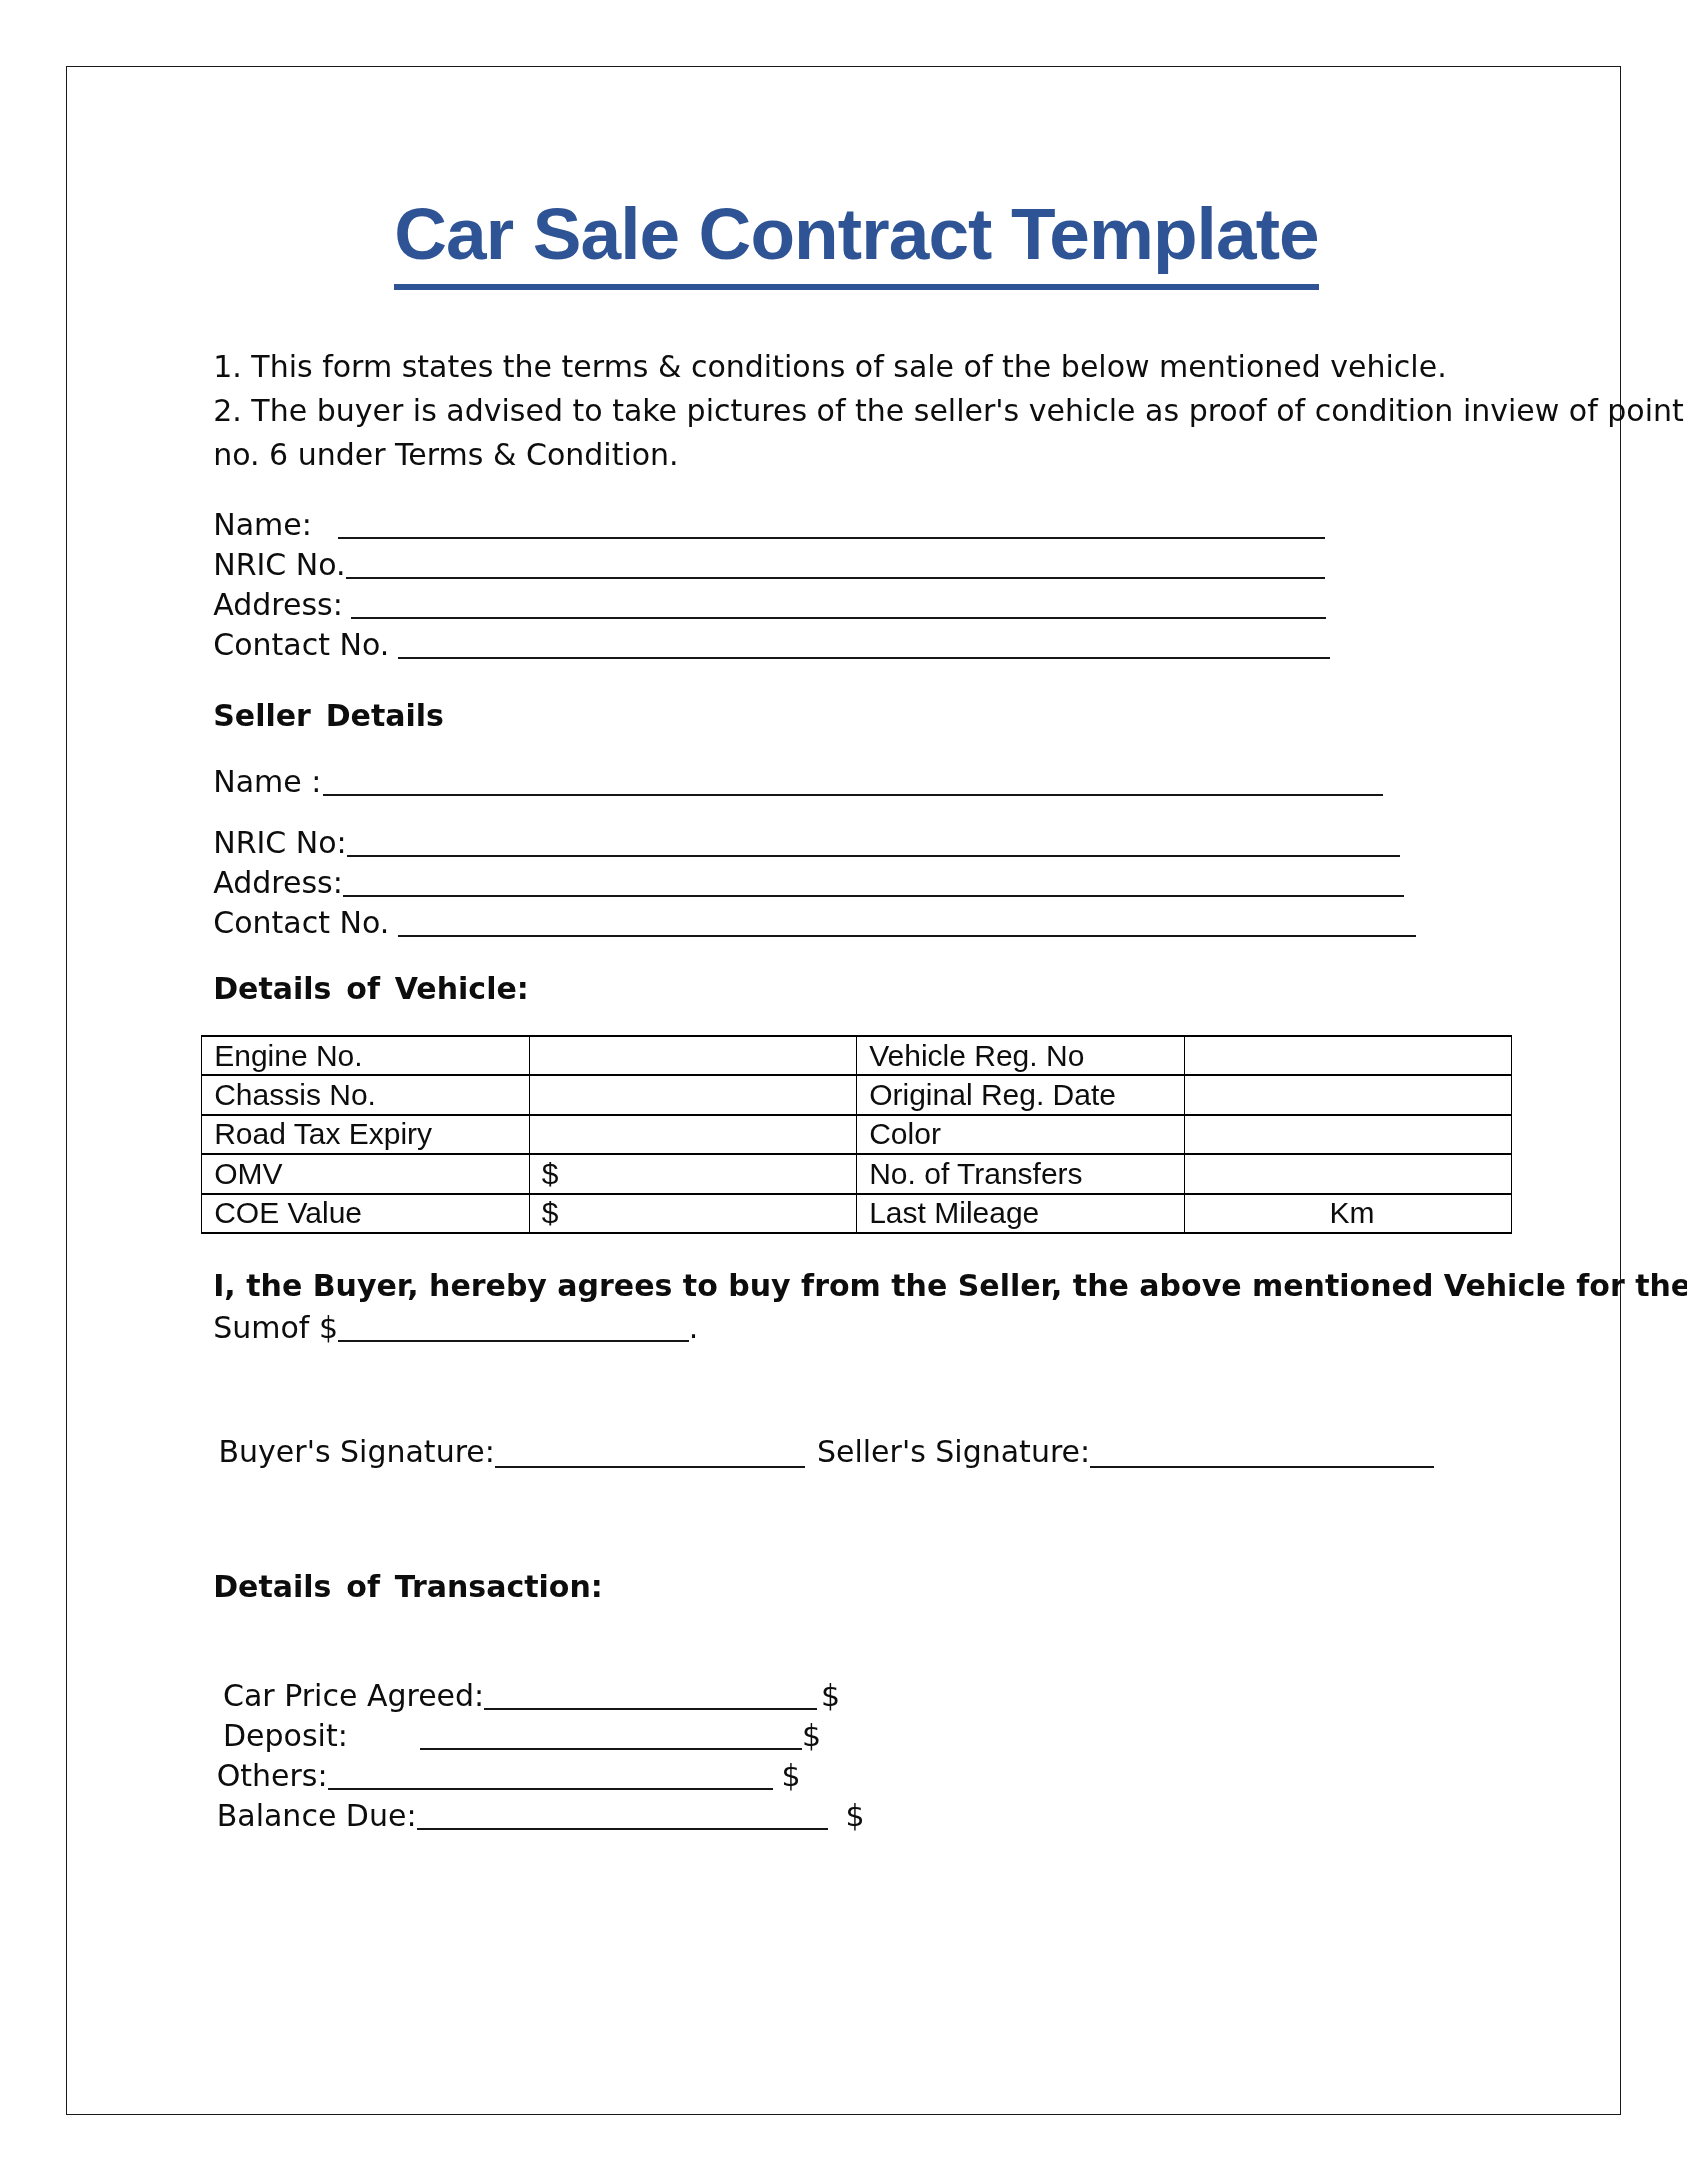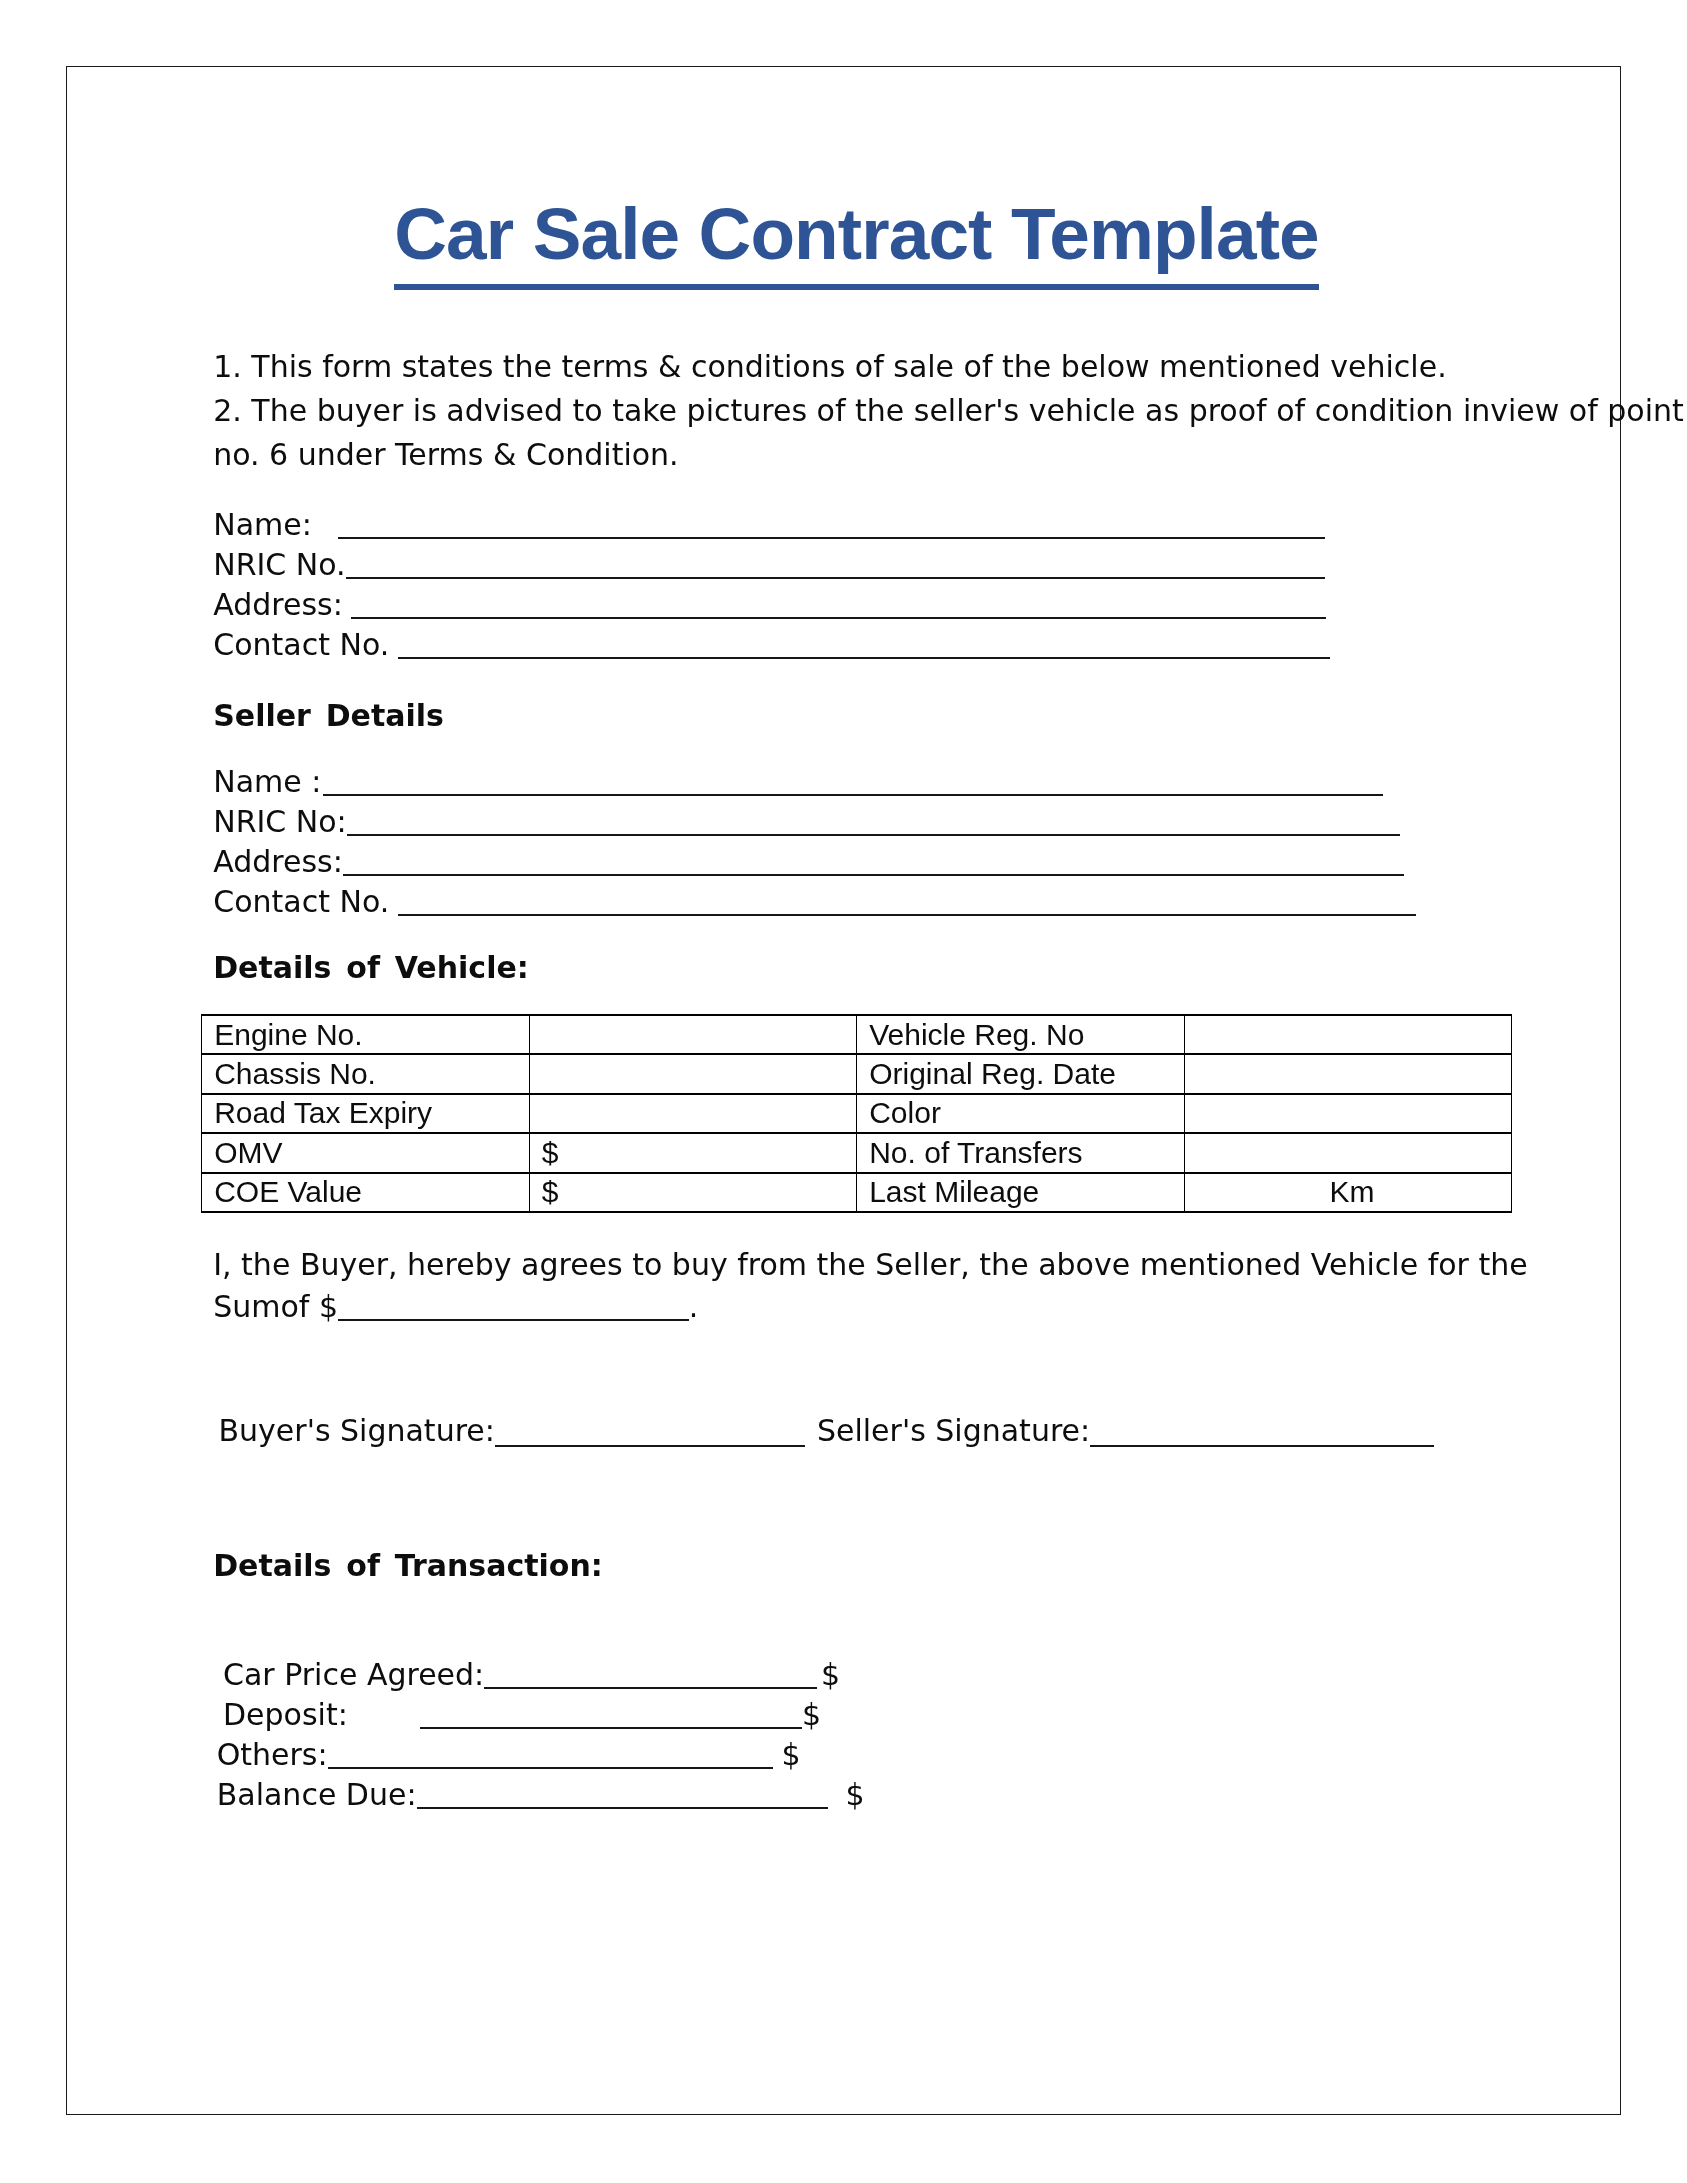--- a/index.html
+++ b/index.html
@@ -41,41 +41,41 @@
   }
   .h-buyer { margin-top:15.7px; }
   .buyer-fields { margin-top:28px; padding-left:12.2px; }
   .h-seller { margin-top:31px; }
   .seller-fields { margin-top:26px; padding-left:12.2px; }
   .h-vehicle { margin-top:26px; }
 
   
   .w-bname { width:1112px; } .w-bnric { width:1112px; }
   .w-baddr { width:1113px; } .w-bcont { width:1117px; }
-  .w-sname { width:1170px;margin-top:24px; } .w-snric { width:1187px; }
+  .w-sname { width:1170px;margin-top:24px; } .w-snric { width:1187px;margin-top:21px; }
   .w-saddr { width:1191px; } .w-scont { width:1203px; }
   .ml30 { margin-left:26px; } .ml10 { margin-left:8.7px; } .ml2 { margin-left:1.7px; }
 
   
   table.vtable {
     margin-top:26px; border-collapse:collapse; width:1311px;
     font-family:"Liberation Sans", sans-serif; font-size:30px;
     border:1.7px solid #000; table-layout:fixed;
   }
   table.vtable td {
     border-left:1.7px solid #000; border-right:1.7px solid #000;
     border-top:2.6px solid #000; border-bottom:2.6px solid #000;
     height:30px; padding:1.7px 3.5px 1.7px 12.2px; overflow:hidden; white-space:nowrap;
   }
   td.cash { padding-left:35px; }
   td.km { text-align:center; padding-left:100px; }
 
   
   .agreement { margin-top:31px; font-size:30px; line-height:42px; padding-left:12.2px; }
-  .agreement .line1 { white-space:nowrap; }
+  .agreement .line1 { white-space:nowrap;font-weight:bold; }
   .sum-row { display:flex; align-items:stretch; width:485px; line-height:42px; }
   .sum-row .uline { margin-bottom:7px; }
 
   
   .sig-row { margin-top:81px; width:1215px; padding-left:17.5px; line-height:44px; }
   .sig-row .u1 { flex-grow:379; } .sig-row .u2 { flex-grow:420; }
   .sig-row .lbl2 { margin-left:12.2px; }
 
   
   .h-trans { margin-top:93px; }

